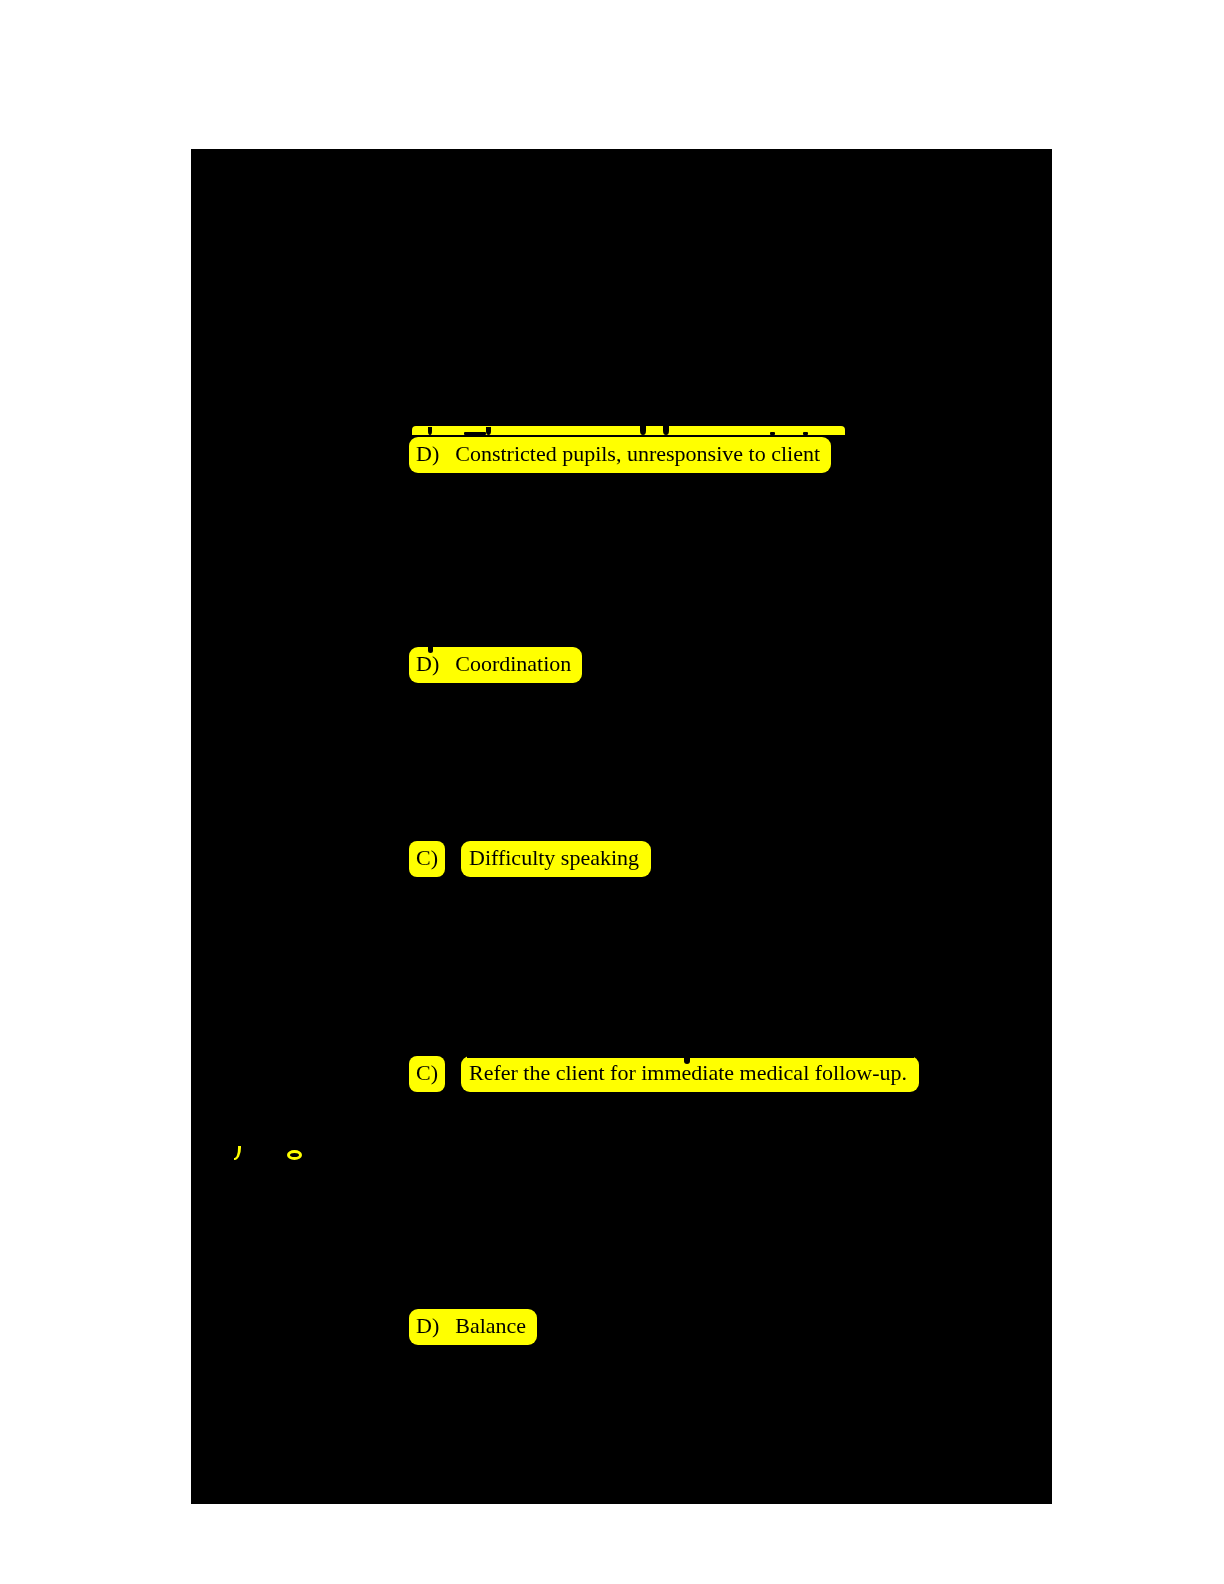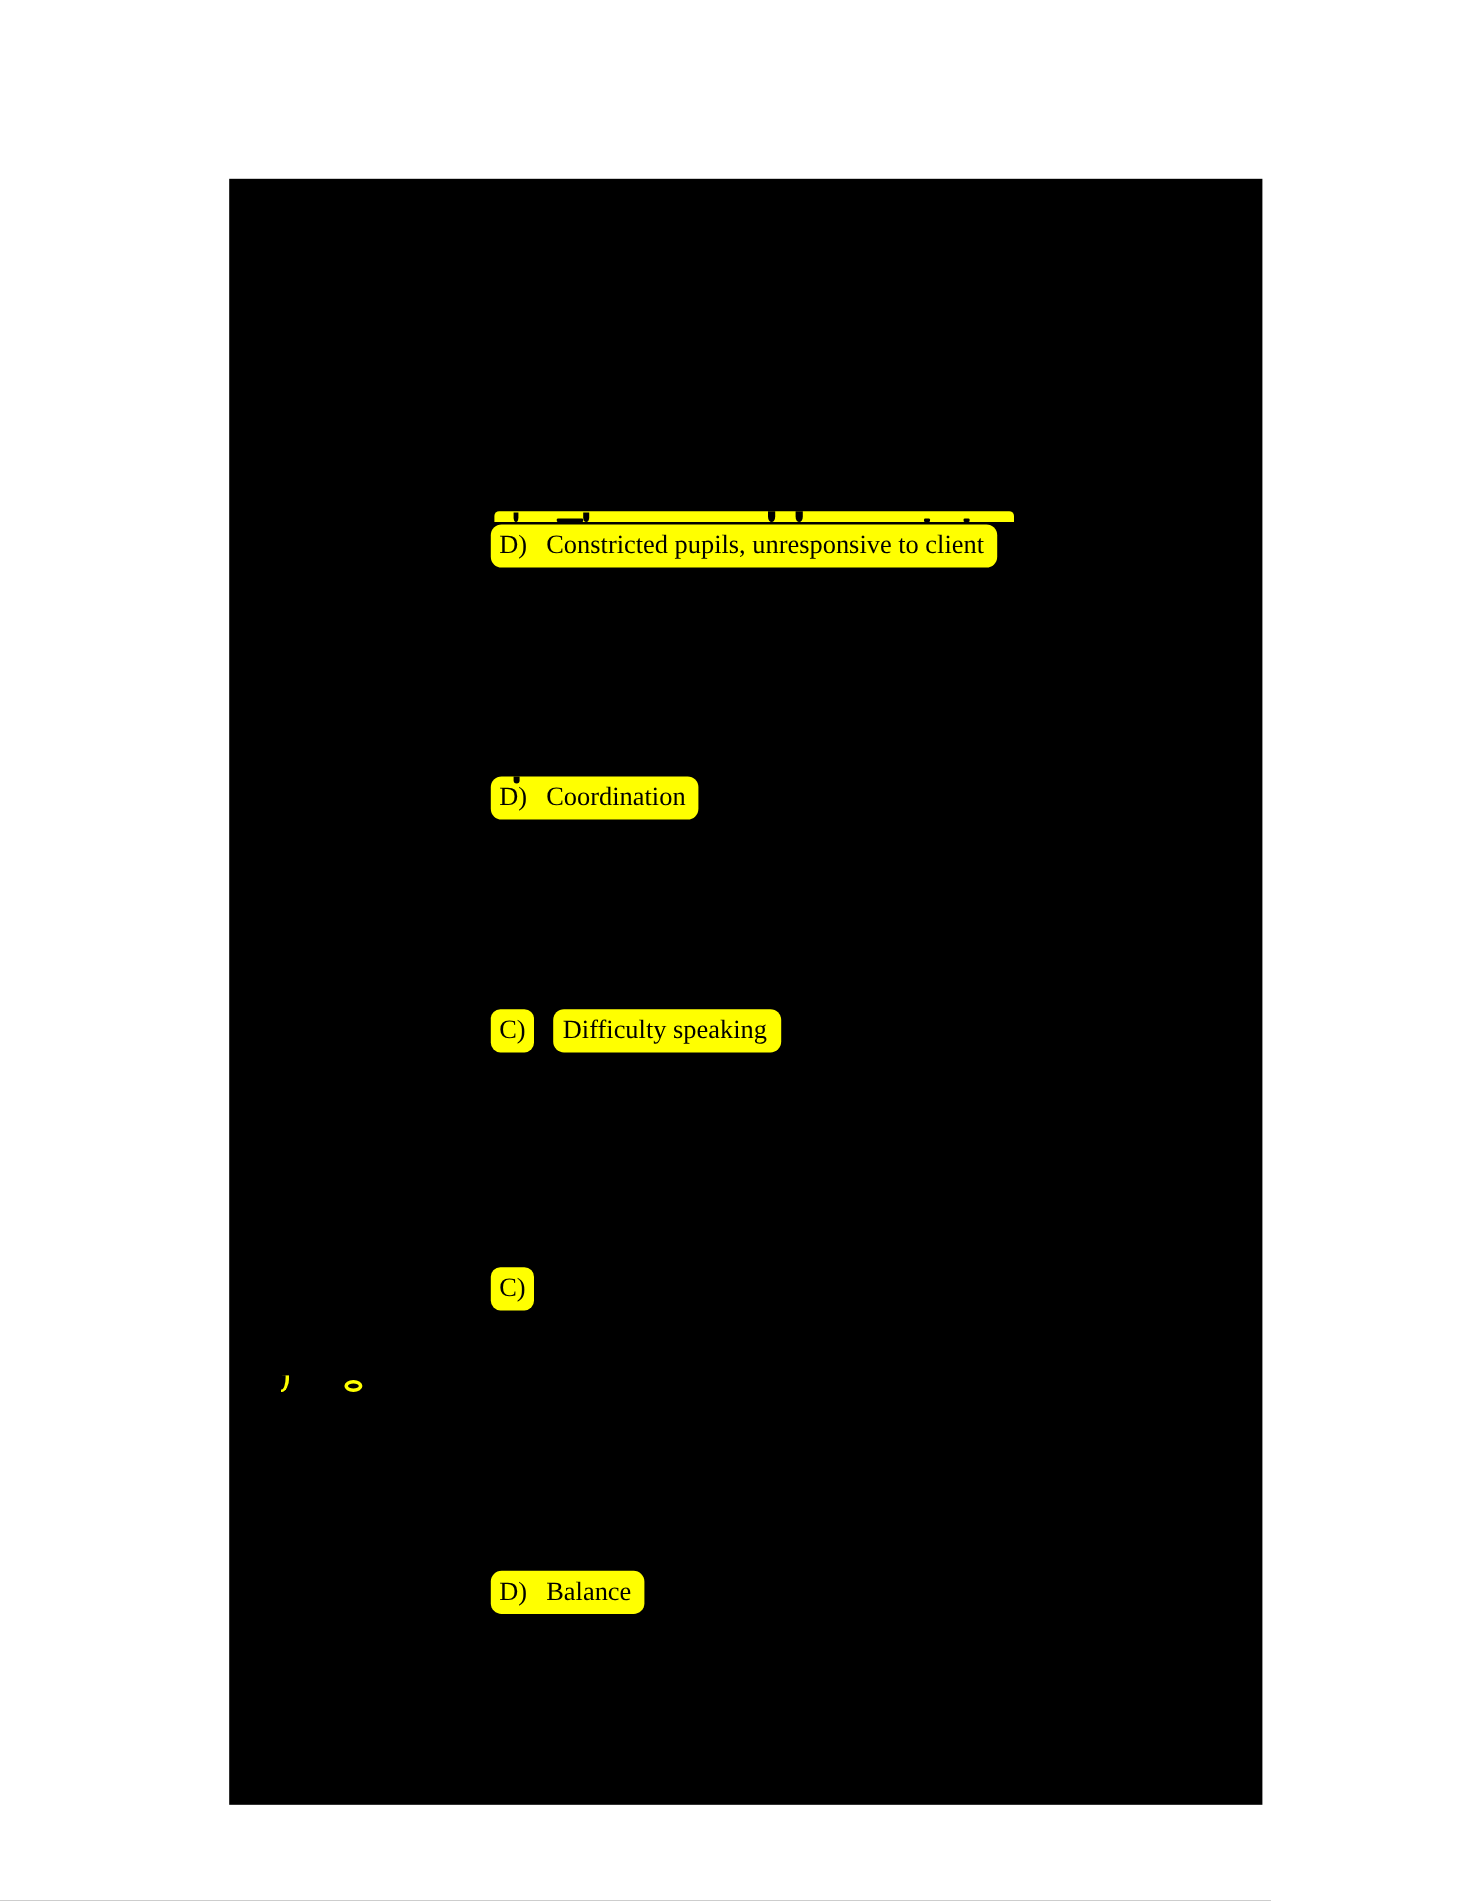--- a/index.html
+++ b/index.html
@@ -122,20 +122,25 @@
     </div>
     <div class="blob text-only">
       <span class="opt-text">Difficulty speaking</span>
     </div>
   </div>
 
   <div class="hl-row" style="left:218px;top:907px;">
     <div class="blob label-only">
       <span class="opt-label">C)</span>
     </div>
+    <div class="blob text-only">
+      <div class="topline"></div>
+      <div class="desc-mark" style="left:223px;"></div>
+      <span class="opt-text">Refer the client for immediate medical follow-up.</span>
+    </div>
   </div>
 
   <div class="y-frag-curve" style="left:43px;top:997px;"></div>
   <div class="y-frag-loop" style="left:96px;top:1001px;"></div>
 
   <div class="hl-row" style="left:218px;top:1160px;">
     <div class="blob joined">
       <span class="opt-label">D)</span>
       <span class="opt-text">Balance</span>
     </div>

